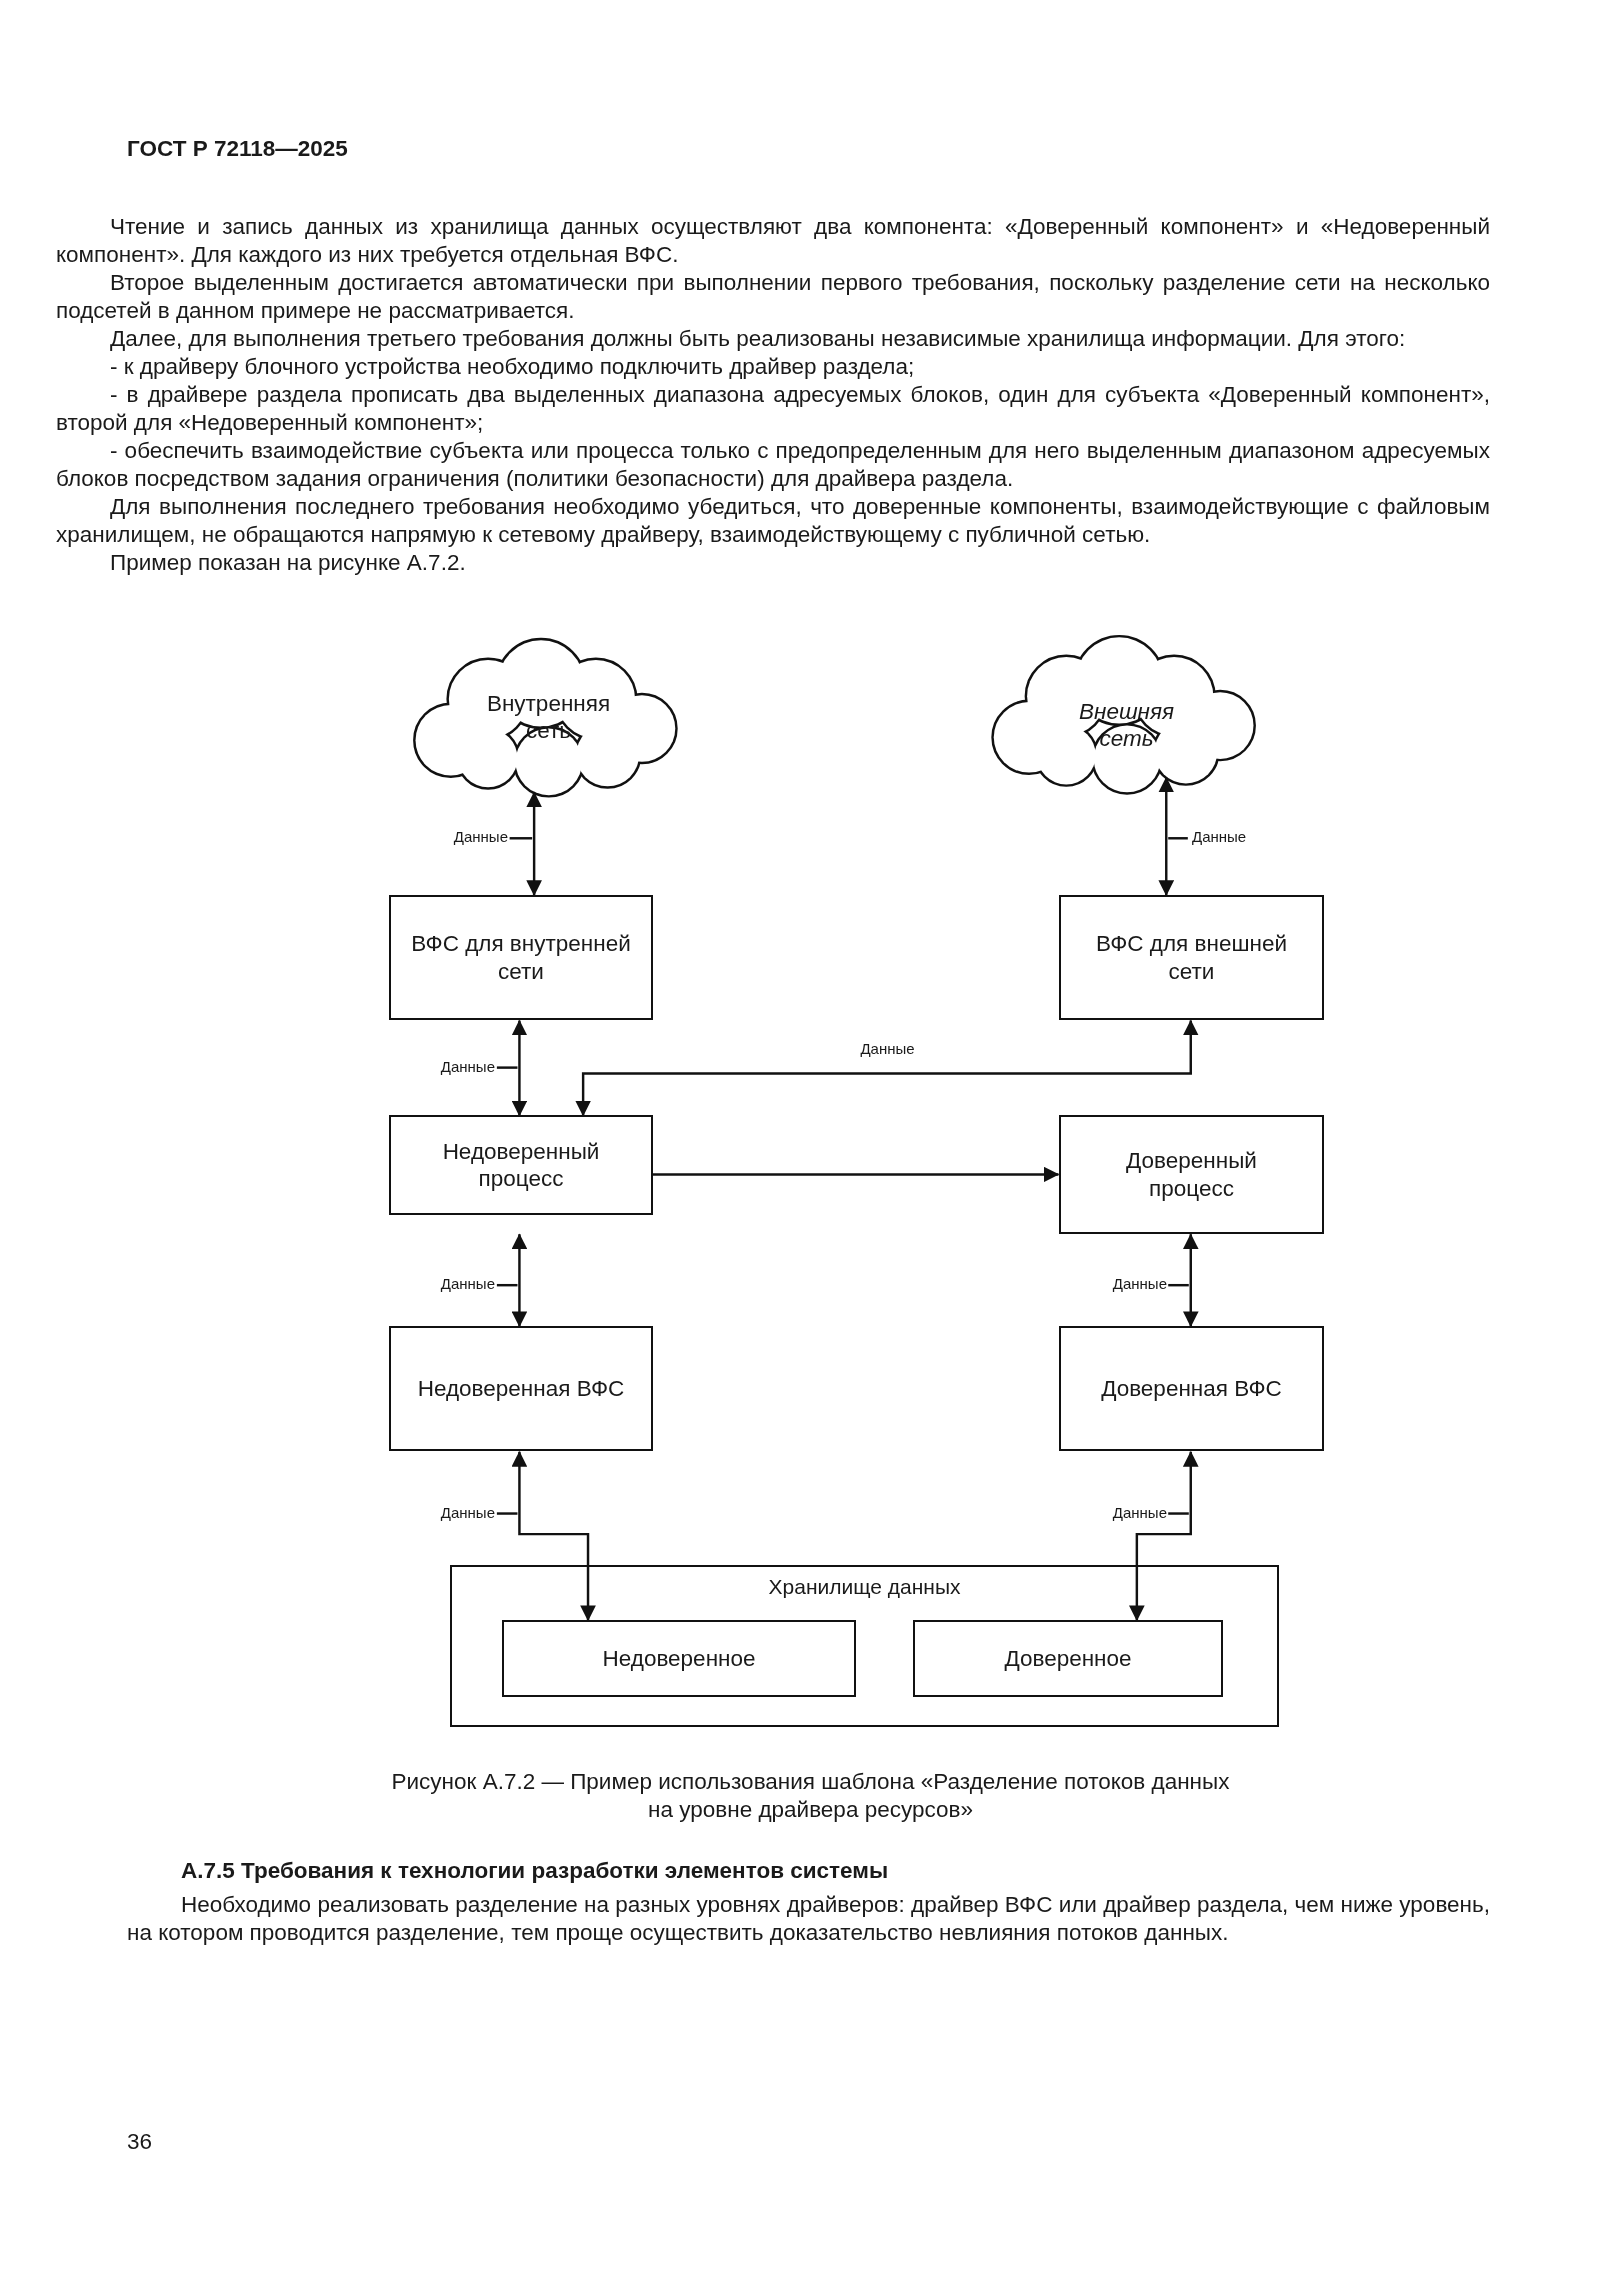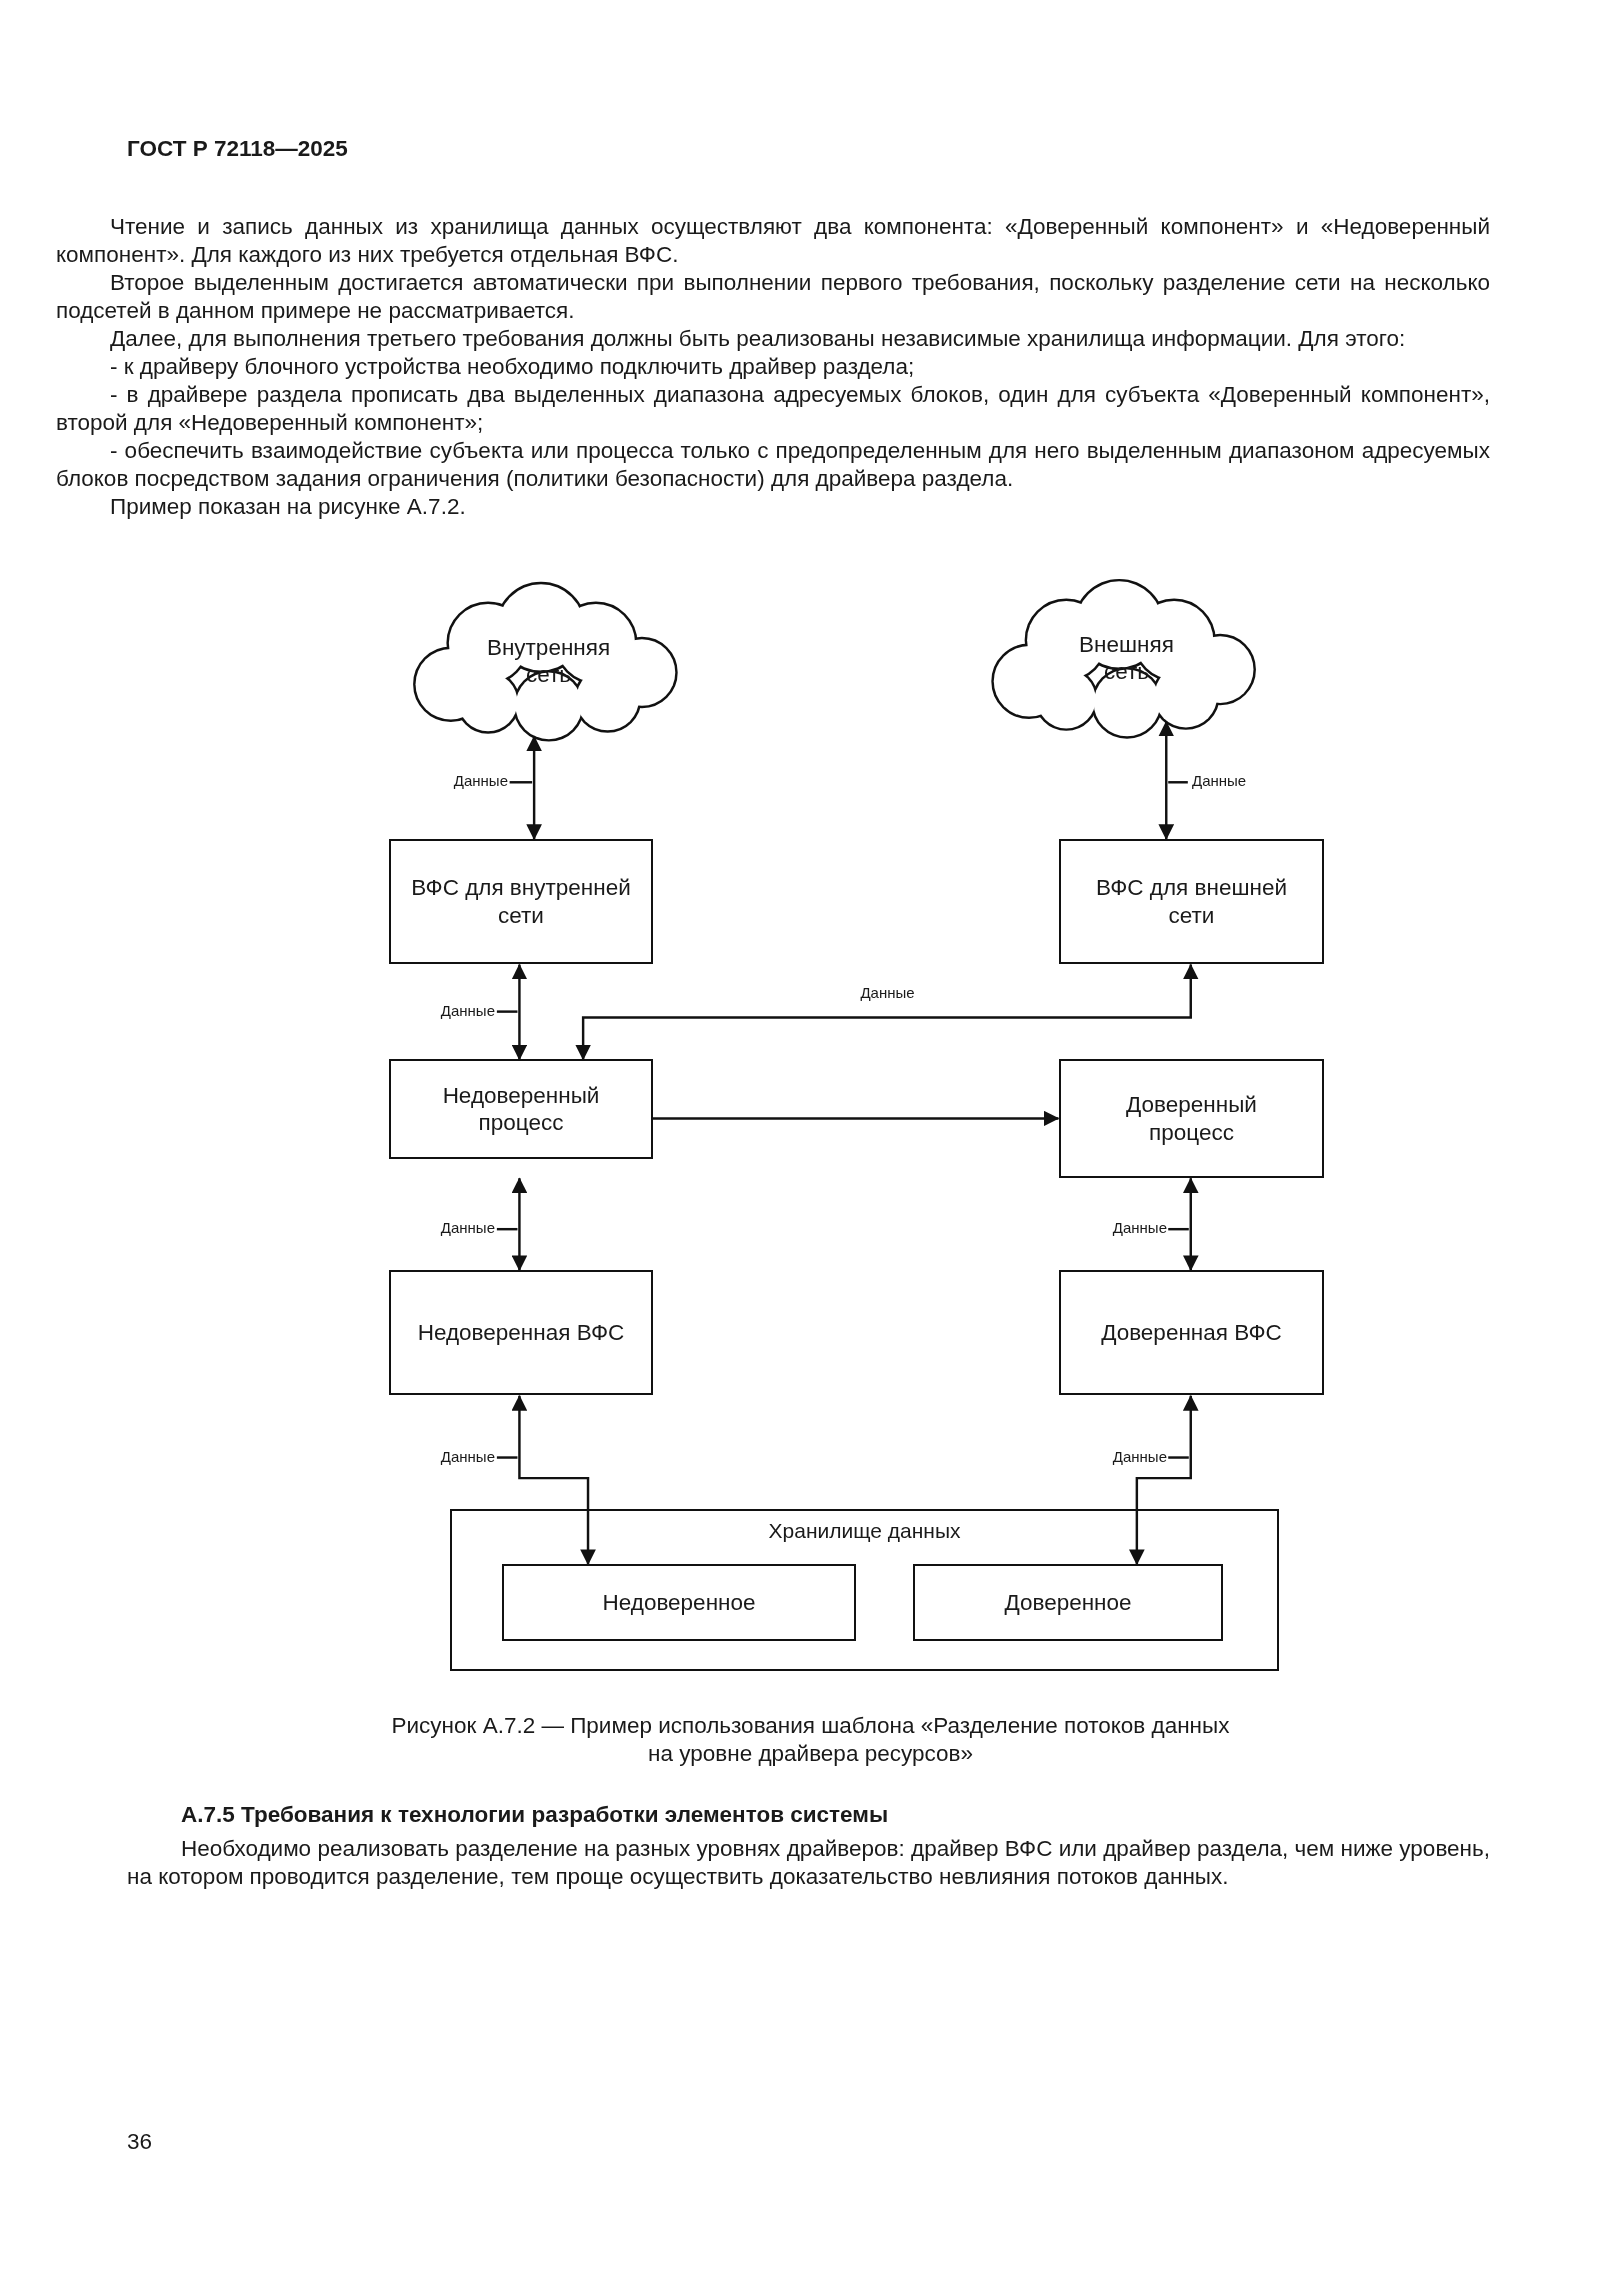--- a/index.html
+++ b/index.html
@@ -74,20 +74,21 @@
 
 <div class="doc-header">ГОСТ Р 72118—2025</div>
 
 <div class="text-block">
   <p class="para">Чтение и запись данных из хранилища данных осуществляют два компонента: «Доверенный компонент» и «Недоверенный компонент». Для каждого из них требуется отдельная ВФС.</p>
   <p class="para">Второе выделенным достигается автоматически при выполнении первого требования, поскольку разделение сети на несколько подсетей в данном примере не рассматривается.</p>
   <p class="para">Далее, для выполнения третьего требования должны быть реализованы независимые хранилища информации. Для этого:</p>
   <p class="para">- к драйверу блочного устройства необходимо подключить драйвер раздела;</p>
   <p class="para">- в драйвере раздела прописать два выделенных диапазона адресуемых блоков, один для субъекта «Доверенный компонент», второй для «Недоверенный компонент»;</p>
   <p class="para">- обеспечить взаимодействие субъекта или процесса только с предопределенным для него выделенным диапазоном адресуемых блоков посредством задания ограничения (политики безопасности) для драйвера раздела.</p>
+  <p class="para">Для выполнения последнего требования необходимо убедиться, что доверенные компоненты, взаимодействующие с файловым хранилищем, не обращаются напрямую к сетевому драйверу, взаимодействующему с публичной сетью.</p>
   <p class="para">Пример показан на рисунке А.7.2.</p>
 </div>
 
 <div class="diagram">
   <svg width="1621" height="1157" viewBox="0 0 1654 1180">
     <defs>
       <marker id="ah" viewBox="0 0 10 10" refX="9.5" refY="5" markerWidth="6.4" markerHeight="6.4" orient="auto-start-reverse" markerUnits="strokeWidth">
         <path d="M0 0 L10 5 L0 10 z" fill="#111"></path>
       </marker>
     </defs>
@@ -155,21 +156,21 @@
       <path d="M1192 706 H1213"></path>
       <path d="M507 939 H528"></path>
       <path d="M1192 939 H1213"></path>
     </g>
   </svg>
 
   <div class="cloud-text" style="left:485px; top:98px; width:127px;">
     <span class="bl">Внутренняя</span>
     <span class="bl">сеть</span>
   </div>
-  <div class="cloud-text" style="left:1063px; top:95px; width:127px;">
+  <div class="cloud-text" style="left:1063px; top:106px; width:127px;font-style:italic;">
     <span class="bl">Внешняя</span>
     <span class="bl">сеть</span>
   </div>
 
   <div class="dlabel right-align" style="left:390px; top:231px; width:118px;">Данные</div>
   <div class="dlabel" style="left:1192px; top:231px; width:118px;">Данные</div>
   <div class="dlabel right-align" style="left:377px; top:461px; width:118px;">Данные</div>
   <div class="dlabel center-align" style="left:804px; top:443px; width:167px;">Данные</div>
   <div class="dlabel right-align" style="left:377px; top:678px; width:118px;">Данные</div>
   <div class="dlabel right-align" style="left:1049px; top:678px; width:118px;">Данные</div>

